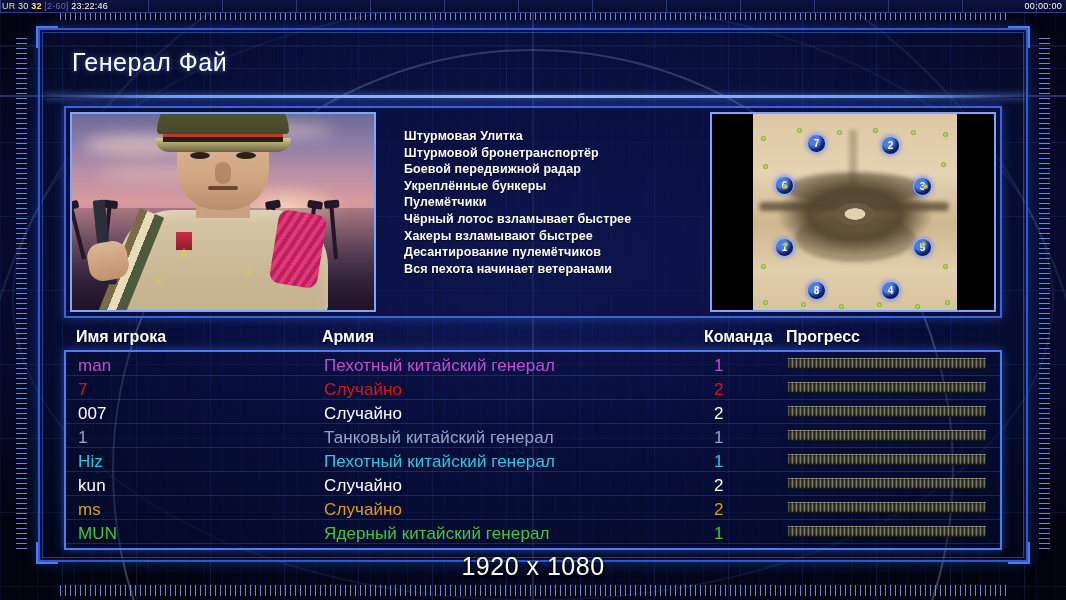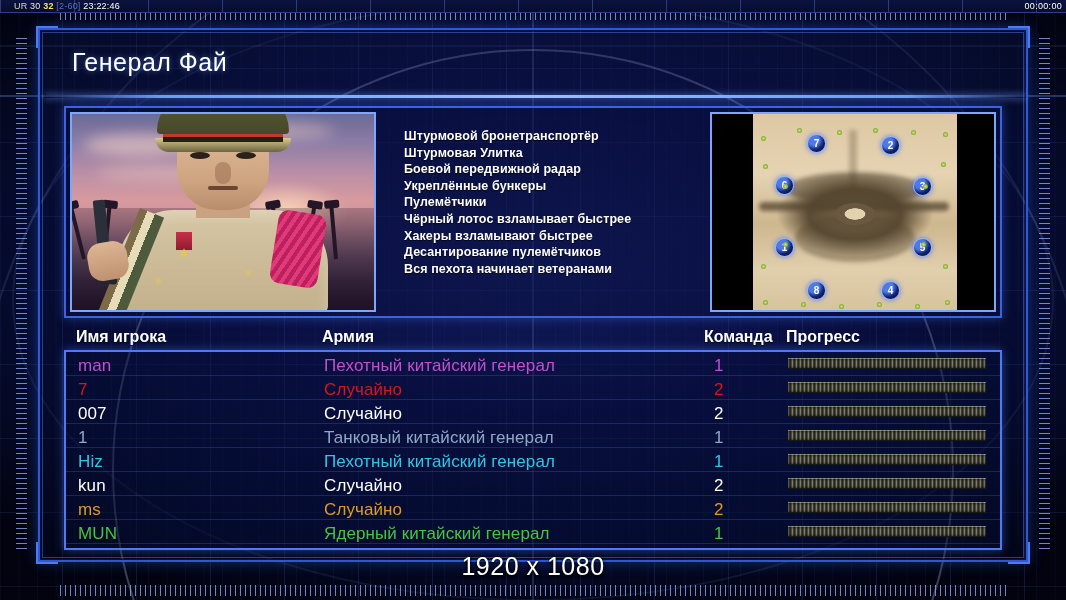--- a/index.html
+++ b/index.html
@@ -44,21 +44,21 @@
     position:absolute; inset:0;
     background-image:linear-gradient(to right, rgba(110,140,240,.35) 1px, transparent 1px);
     background-size:74px 100%;
   }
   .fps {
     position:absolute; left:2px; top:0px;
     font-family:"Liberation Sans", sans-serif;
     font-size:9px; line-height:13px; white-space:nowrap;
     letter-spacing:.2px;
   }
-  .fps .lab  { color:#d8d8b0;margin-left:12px; }
+  .fps .lab  { color:#d8d8b0; }
   .fps .v1   { color:#e8e8e8; }
   .fps .v2   { color:#ffe14a; font-weight:bold; }
   .fps .v3   { color:#5b6fb8; }
   .fps .clk  { color:#ffffff; }
   #timer {
     position:absolute; right:4px; top:0; font-size:9px; line-height:13px;
     color:#ffffff; letter-spacing:.3px;
   }
 
   
@@ -391,22 +391,22 @@
       </div>
       <div class="cap-brim"></div>
       <div class="cap-band"></div>
       <div class="gen-cap"></div>
 
       <div class="pistol"></div>
       <div class="hand"></div>
     </div>
 
     <div id="abilities">
+      <div class="line">Штурмовая Улитка</div>
       <div class="line">Штурмовой бронетранспортёр</div>
-      <div class="line">Штурмовая Улитка</div>
       <div class="line">Боевой передвижной радар</div>
       <div class="line">Укреплённые бункеры</div>
       <div class="line">Пулемётчики</div>
       <div class="line">Чёрный лотос взламывает быстрее</div>
       <div class="line">Хакеры взламывают быстрее</div>
       <div class="line">Десантирование пулемётчиков</div>
       <div class="line">Вся пехота начинает ветеранами</div>
     </div>
 
     <div id="mapbox">

